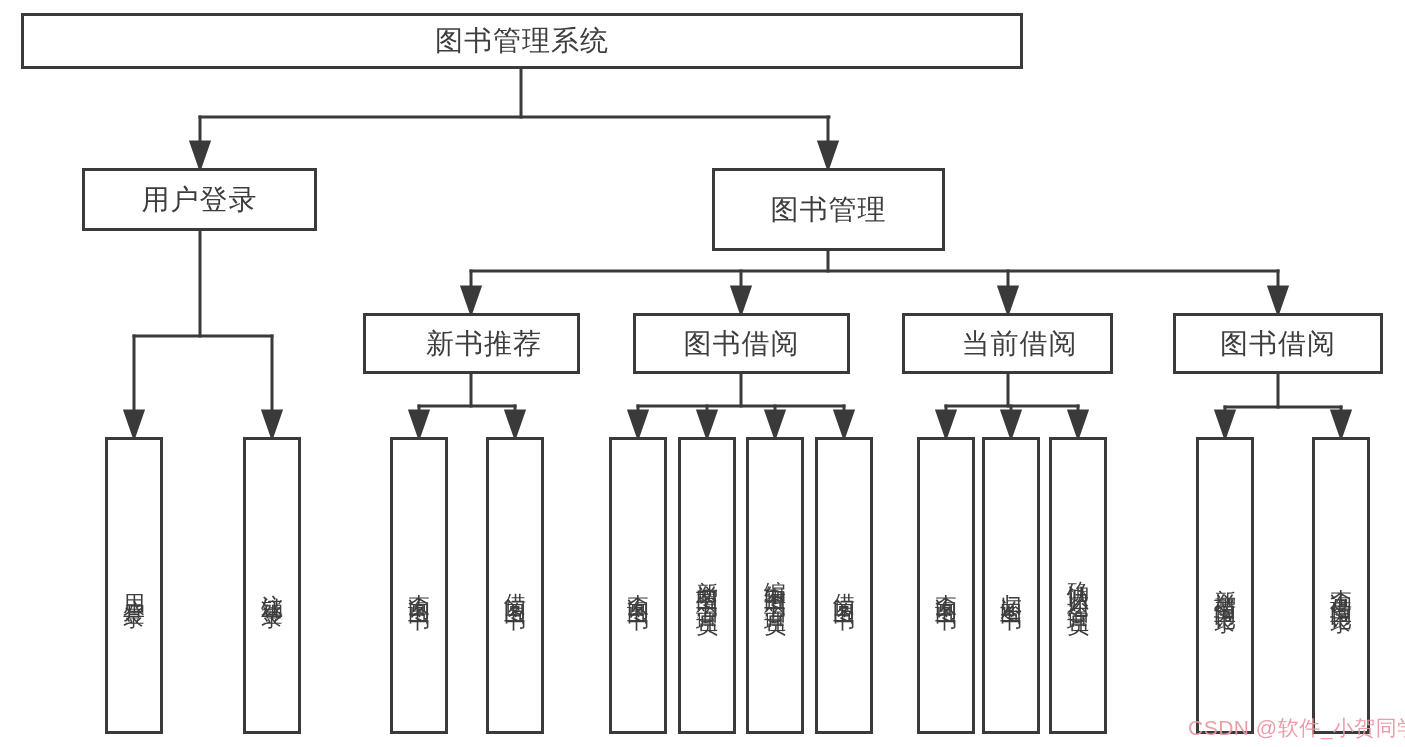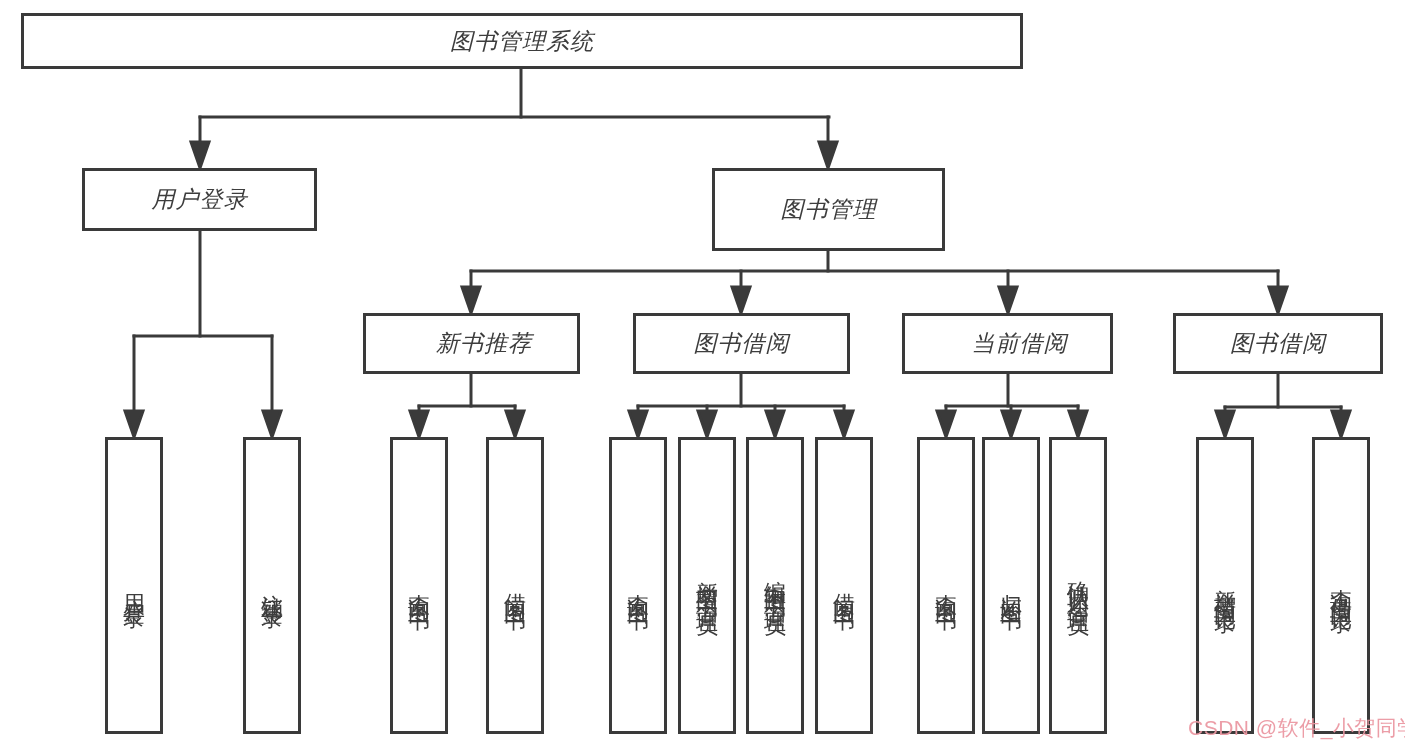--- a/index.html
+++ b/index.html
@@ -24,21 +24,21 @@
     position: absolute;
     background: #ffffff;
     border: 3px solid #3a3a3a;
     display: flex;
     align-items: center;
     justify-content: center;
     color: #3d3d3d;
     z-index: 2;
   }
 
-  .node.h-label { font-size: 23px; letter-spacing: 1px; font-style: italic; }
+  .node.h-label { font-size: 28px; letter-spacing: 1px; }
 
   .node.leaf {
     top: 437px;
     width: 58px;
     height: 297px;
   }
   .leaf .v-text {
     writing-mode: vertical-rl;
     text-orientation: mixed;
     font-size: 22px;

